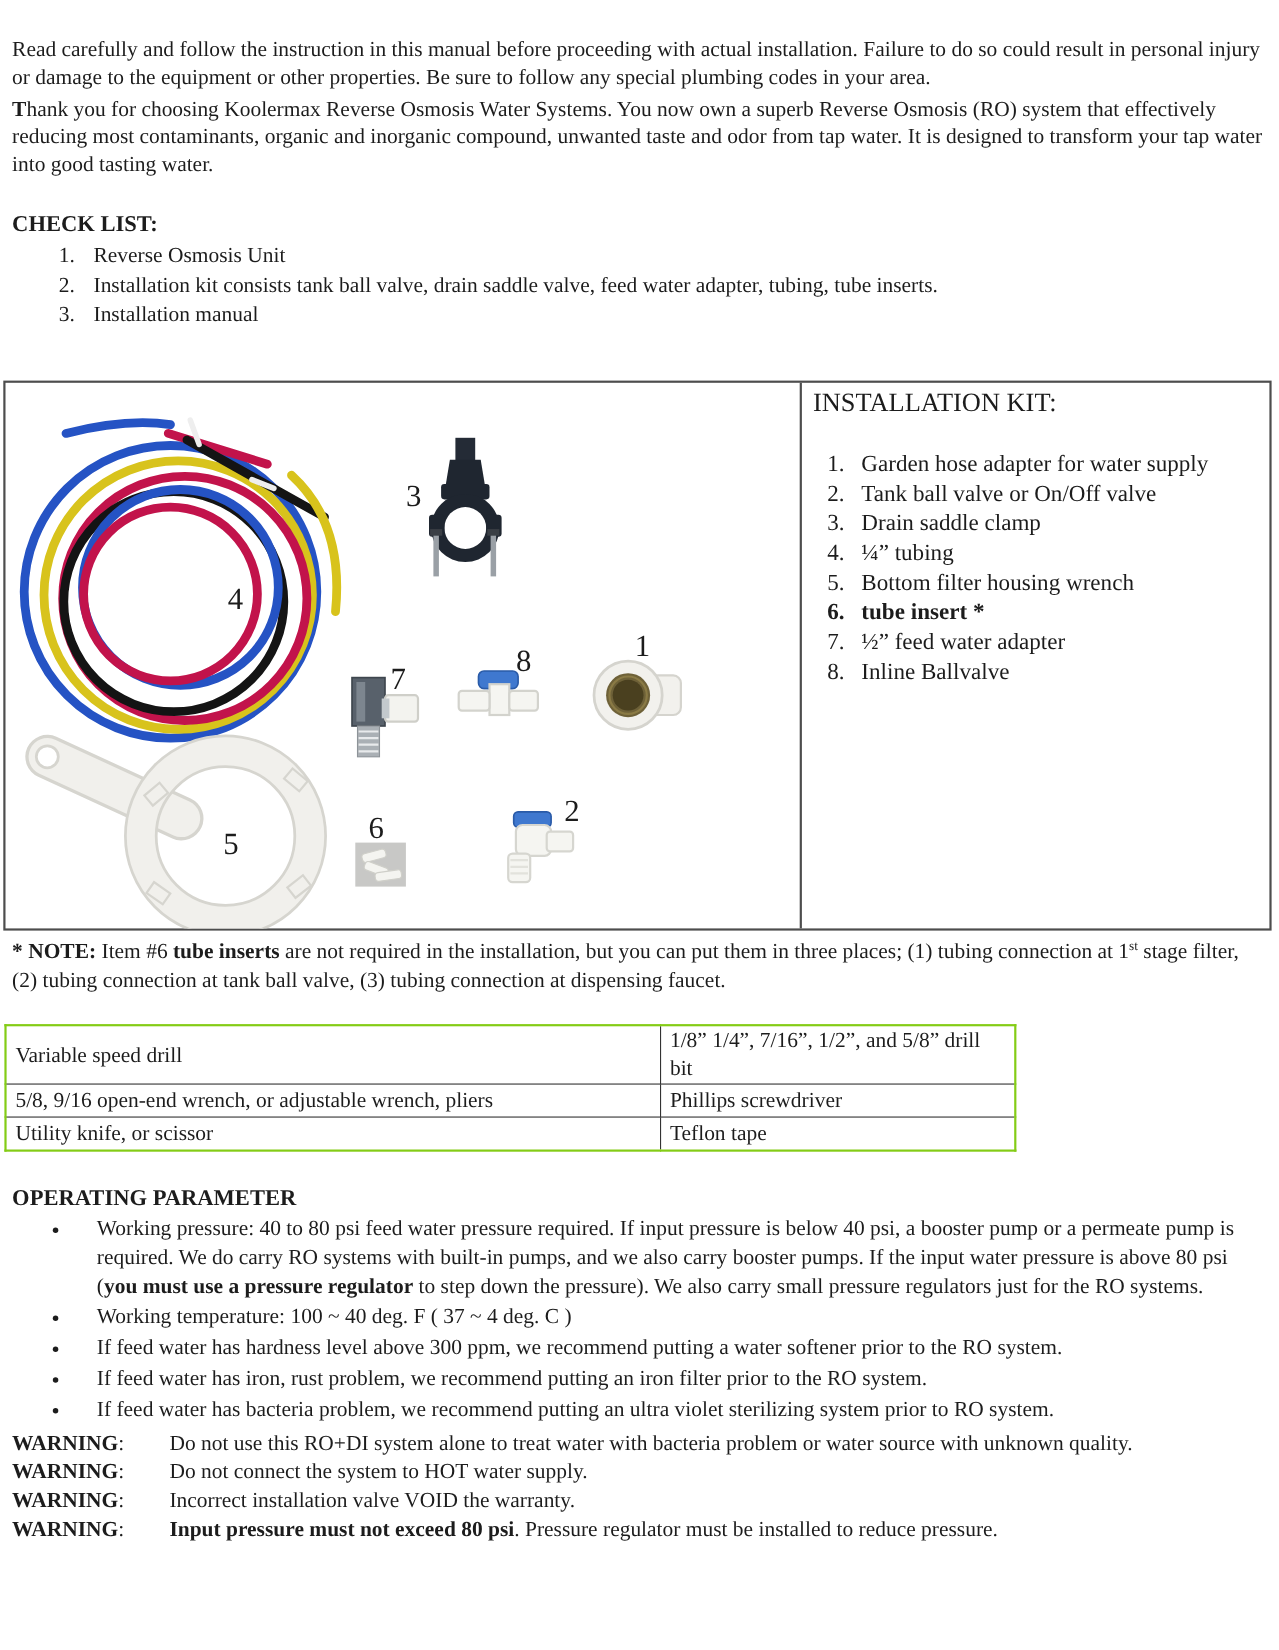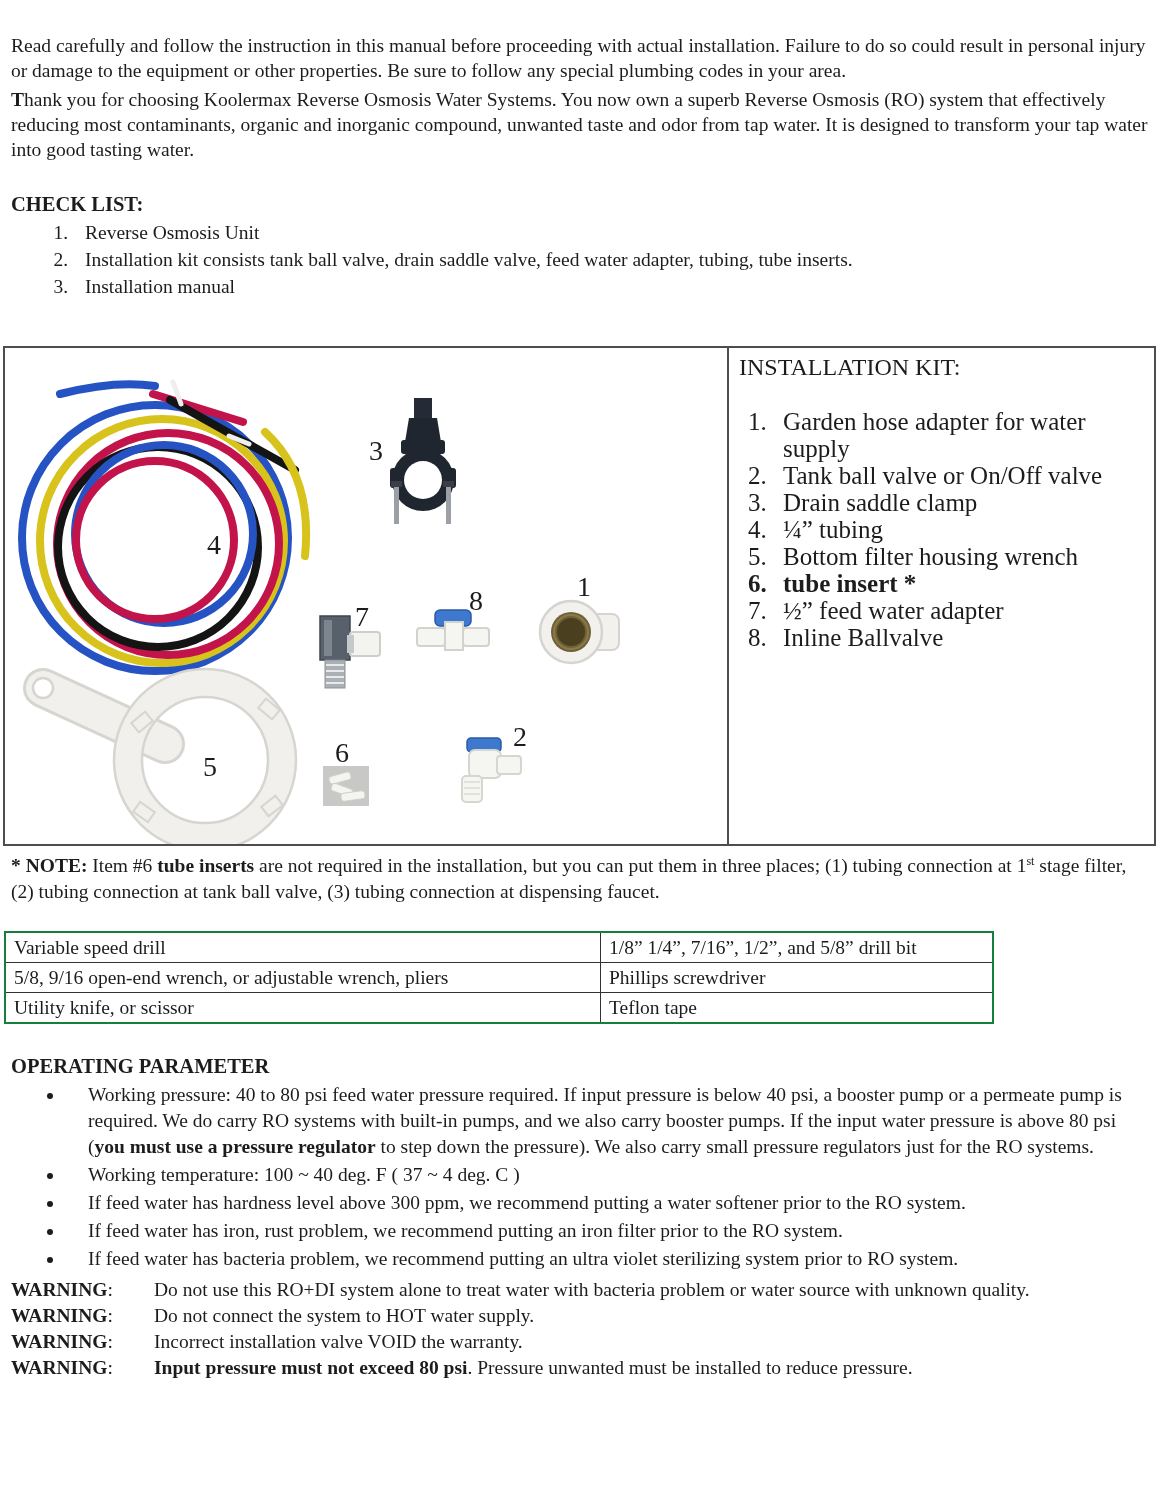--- a/index.html
+++ b/index.html
@@ -22,31 +22,31 @@
   .figure-box{
     margin:46px 0 0 3px;width:1153px;height:500px;
     border:2px solid #4d4d4d;display:flex;box-sizing:border-box;
   }
   .photo-cell{width:722px;height:100%;position:relative;}
   .kit-cell{
     flex:1;border-left:2px solid #4d4d4d;box-sizing:border-box;
     padding:4px 4px 0 10px;
   }
   .kit-head{font-size:24px;line-height:30px;margin:0;}
-  ol.kit{margin:26px 0 0 0;padding-left:34px;font-size:25px;line-height:27px;}
+  ol.kit{margin:26px 0 0 0;padding-left:34px;font-size:21px;line-height:27px;}
   ol.kit li{padding-left:10px;}
   ol.kit li.bold-item{font-weight:bold;}
 
   .note{margin:7px 11px 0 11px;line-height:26px;}
   sup{font-size:0.62em;line-height:0;}
 
   .tools-head{margin:25px 11px 0 11px;}
   table.tools{
-    margin:26px 0 0 4px;width:990px;border-collapse:collapse;
-    border:2px solid #15803d;table-layout:fixed;
+    margin:26px 0 0 4px;width:920px;border-collapse:collapse;
+    border:2px solid #84cc16;table-layout:fixed;
   }
   table.tools td{
     border:1.5px solid #333;padding:1px 8px;height:27px;
     font-size:19.5px;vertical-align:middle;
   }
   table.tools td.c1{width:578px;}
 
   .op-head{margin:30px 11px 0 11px;}
   ul.op{margin:3px 11px 0 11px;padding-left:54px;line-height:26px;}
   ul.op li{padding-left:23px;margin:2px 0;}
@@ -226,17 +226,17 @@
     <div class="warn-row">
       <div class="warn-label"><span>WARNING</span><span class="colon">:</span></div>
       <div class="warn-text"><span>Do not connect the system to HOT water supply.</span></div>
     </div>
     <div class="warn-row">
       <div class="warn-label"><span>WARNING</span><span class="colon">:</span></div>
       <div class="warn-text"><span>Incorrect installation valve VOID the warranty.</span></div>
     </div>
     <div class="warn-row">
       <div class="warn-label"><span>WARNING</span><span class="colon">:</span></div>
-      <div class="warn-text"><b>Input pressure must not exceed 80 psi</b><span>.  Pressure unwanted must be installed to reduce pressure.</span></div>
+      <div class="warn-text"><b>Input pressure must not exceed 80 psi</b><span>.  Pressure regulator must be installed to reduce pressure.</span></div>
     </div>
   </div>
 
 </div>
 
 </body></html>

